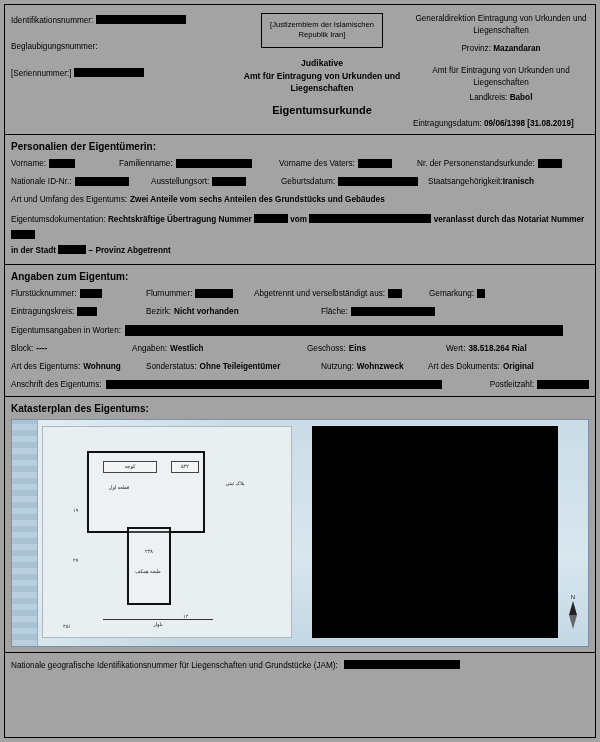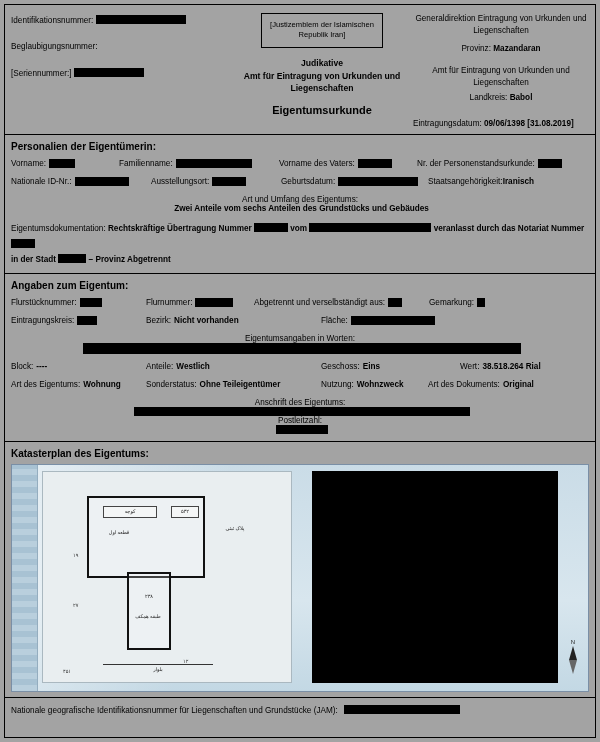--- a/index.html
+++ b/index.html
@@ -102,21 +102,20 @@
   .sec-title {
     font-weight: bold;
     font-size: 10px;
     margin-bottom: 7px;
   }
   .line {
     display: flex;
     align-items: center;
     margin-bottom: 8px;
     white-space: nowrap;
-    flex-direction: column;
   }
   .grow { flex: 1; }
 
   
   .owner-row { display: flex; align-items: center; margin-bottom: 9px; }
   .owner-row > div { display: flex; align-items: center; }
 
   .doc-para { line-height: 1.9; white-space: normal; }
 
   
@@ -354,26 +353,26 @@
           <span class="redact" style="width:84px;margin-left:3px"></span>
         </div>
       </div>
 
       <div class="line">
         <span class="lbl">Eigentumsangaben in Worten:</span>
         <span class="redact" style="width:438px;height:11px;margin-left:4px"></span>
       </div>
 
       <div class="owner-row">
-        <div style="width:135px">
+        <div style="width:121px">
           <span class="lbl">Block:</span>
           <b style="margin-left:3px">----</b>
         </div>
         <div style="width:175px">
-          <span class="lbl">Anteile:</span>
+          <span class="lbl">Angaben:</span>
           <b style="margin-left:3px">Westlich</b>
         </div>
         <div style="width:139px">
           <span class="lbl">Geschoss:</span>
           <b style="margin-left:3px">Eins</b>
         </div>
         <div class="grow">
           <span class="lbl">Wert:</span>
           <b style="margin-left:3px">38.518.264 Rial</b>
         </div>

